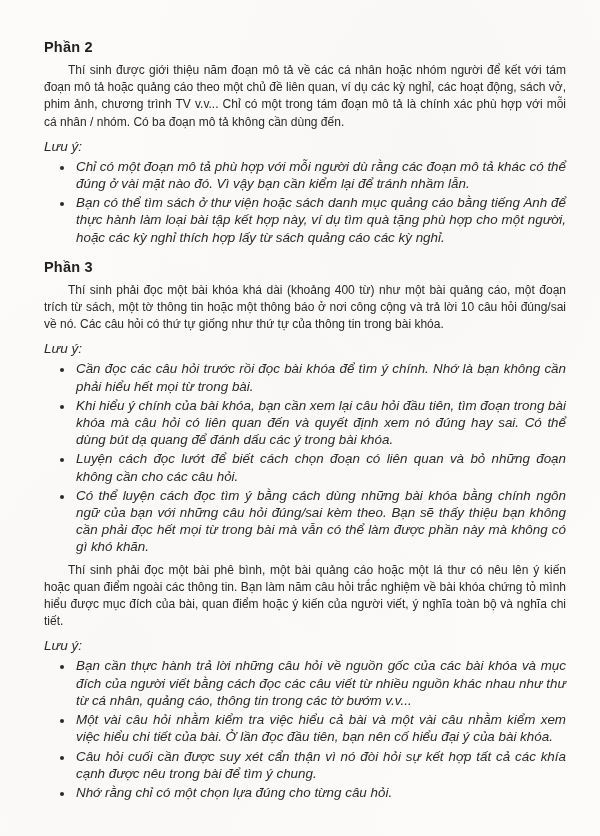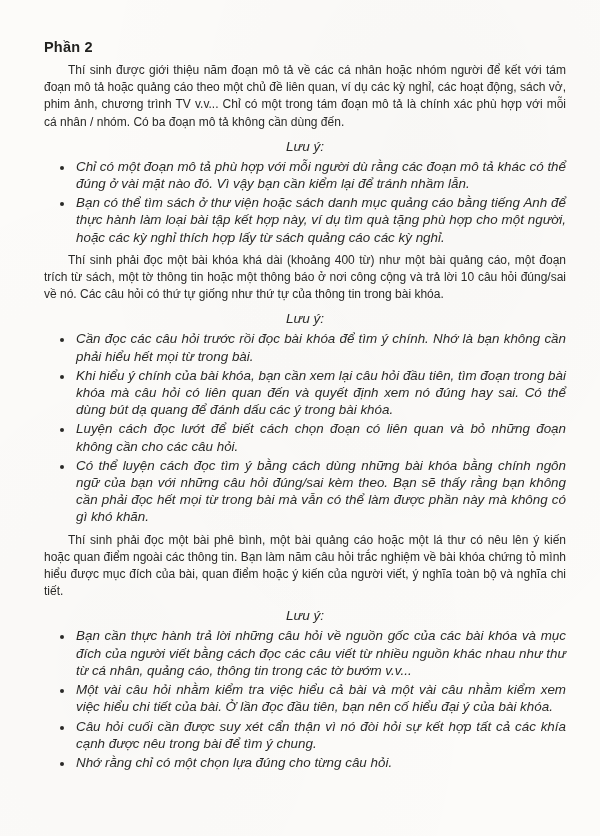--- a/index.html
+++ b/index.html
@@ -33,21 +33,20 @@
     line-height: 17.2px;
     text-align: justify;
     text-indent: 24px;
     margin: 0 0 8px 0;
   }
   .note-label {
     font-style: italic;
     font-size: 13.6px;
     margin: 2px 0 4px 0;
     color: #2a2a28;
-    text-align: center;
   }
   ul.bullets {
     margin: 0 0 6px 0;
     padding: 0 0 0 30px;
     list-style: disc;
   }
   ul.bullets li {
     font-size: 13.4px;
     line-height: 17.2px;
     text-align: justify;
@@ -66,27 +65,28 @@
     <div class="section-heading">Phần 2</div>
     <p class="para">Thí sinh được giới thiệu năm đoạn mô tả về các cá nhân hoặc nhóm người để kết với tám đoạn mô tả hoặc quảng cáo theo một chủ đề liên quan, ví dụ các kỳ nghỉ, các hoạt động, sách vở, phim ảnh, chương trình TV v.v... Chỉ có một trong tám đoạn mô tả là chính xác phù hợp với mỗi cá nhân / nhóm. Có ba đoạn mô tả không cần dùng đến.</p>
     <div class="note-label">Lưu ý:</div>
     <ul class="bullets">
       <li>Chỉ có một đoạn mô tả phù hợp với mỗi người dù rằng các đoạn mô tả khác có thể đúng ở vài mặt nào đó. Vì vậy bạn cần kiểm lại để tránh nhầm lẫn.</li>
       <li>Bạn có thể tìm sách ở thư viện hoặc sách danh mục quảng cáo bằng tiếng Anh để thực hành làm loại bài tập kết hợp này, ví dụ tìm quà tặng phù hợp cho một người, hoặc các kỳ nghỉ thích hợp lấy từ sách quảng cáo các kỳ nghỉ.</li>
     </ul>
   </div>
 
   <div class="section">
+    <div class="section-heading">Phần 3</div>
     <p class="para">Thí sinh phải đọc một bài khóa khá dài (khoảng 400 từ) như một bài quảng cáo, một đoạn trích từ sách, một tờ thông tin hoặc một thông báo ở nơi công cộng và trả lời 10 câu hỏi đúng/sai về nó. Các câu hỏi có thứ tự giống như thứ tự của thông tin trong bài khóa.</p>
     <div class="note-label">Lưu ý:</div>
     <ul class="bullets">
       <li>Cần đọc các câu hỏi trước rồi đọc bài khóa để tìm ý chính. Nhớ là bạn không cần phải hiểu hết mọi từ trong bài.</li>
       <li>Khi hiểu ý chính của bài khóa, bạn cần xem lại câu hỏi đầu tiên, tìm đoạn trong bài khóa mà câu hỏi có liên quan đến và quyết định xem nó đúng hay sai. Có thể dùng bút dạ quang để đánh dấu các ý trong bài khóa.</li>
       <li>Luyện cách đọc lướt để biết cách chọn đoạn có liên quan và bỏ những đoạn không cần cho các câu hỏi.</li>
-      <li>Có thể luyện cách đọc tìm ý bằng cách dùng những bài khóa bằng chính ngôn ngữ của bạn với những câu hỏi đúng/sai kèm theo. Bạn sẽ thấy rằng bạn không cần phải đọc hết mọi từ trong bài mà vẫn có thể làm được phần này mà không có gì khó khăn.</li>
+      <li>Có thể luyện cách đọc tìm ý bằng cách dùng những bài khóa bằng chính ngôn ngữ của bạn với những câu hỏi đúng/sai kèm theo. Bạn sẽ thấy thiệu bạn không cần phải đọc hết mọi từ trong bài mà vẫn có thể làm được phần này mà không có gì khó khăn.</li>
     </ul>
   </div>
 
   <div class="section">
     <p class="para">Thí sinh phải đọc một bài phê bình, một bài quảng cáo hoặc một lá thư có nêu lên ý kiến hoặc quan điểm ngoài các thông tin. Bạn làm năm câu hỏi trắc nghiệm về bài khóa chứng tỏ mình hiểu được mục đích của bài, quan điểm hoặc ý kiến của người viết, ý nghĩa toàn bộ và nghĩa chi tiết.</p>
     <div class="note-label">Lưu ý:</div>
     <ul class="bullets">
       <li>Bạn cần thực hành trả lời những câu hỏi về nguồn gốc của các bài khóa và mục đích của người viết bằng cách đọc các câu viết từ nhiều nguồn khác nhau như thư từ cá nhân, quảng cáo, thông tin trong các tờ bướm v.v...</li>
       <li>Một vài câu hỏi nhằm kiểm tra việc hiểu cả bài và một vài câu nhằm kiểm xem việc hiểu chi tiết của bài. Ở lần đọc đầu tiên, bạn nên cố hiểu đại ý của bài khóa.</li>
       <li>Câu hỏi cuối cần được suy xét cẩn thận vì nó đòi hỏi sự kết hợp tất cả các khía cạnh được nêu trong bài để tìm ý chung.</li>

